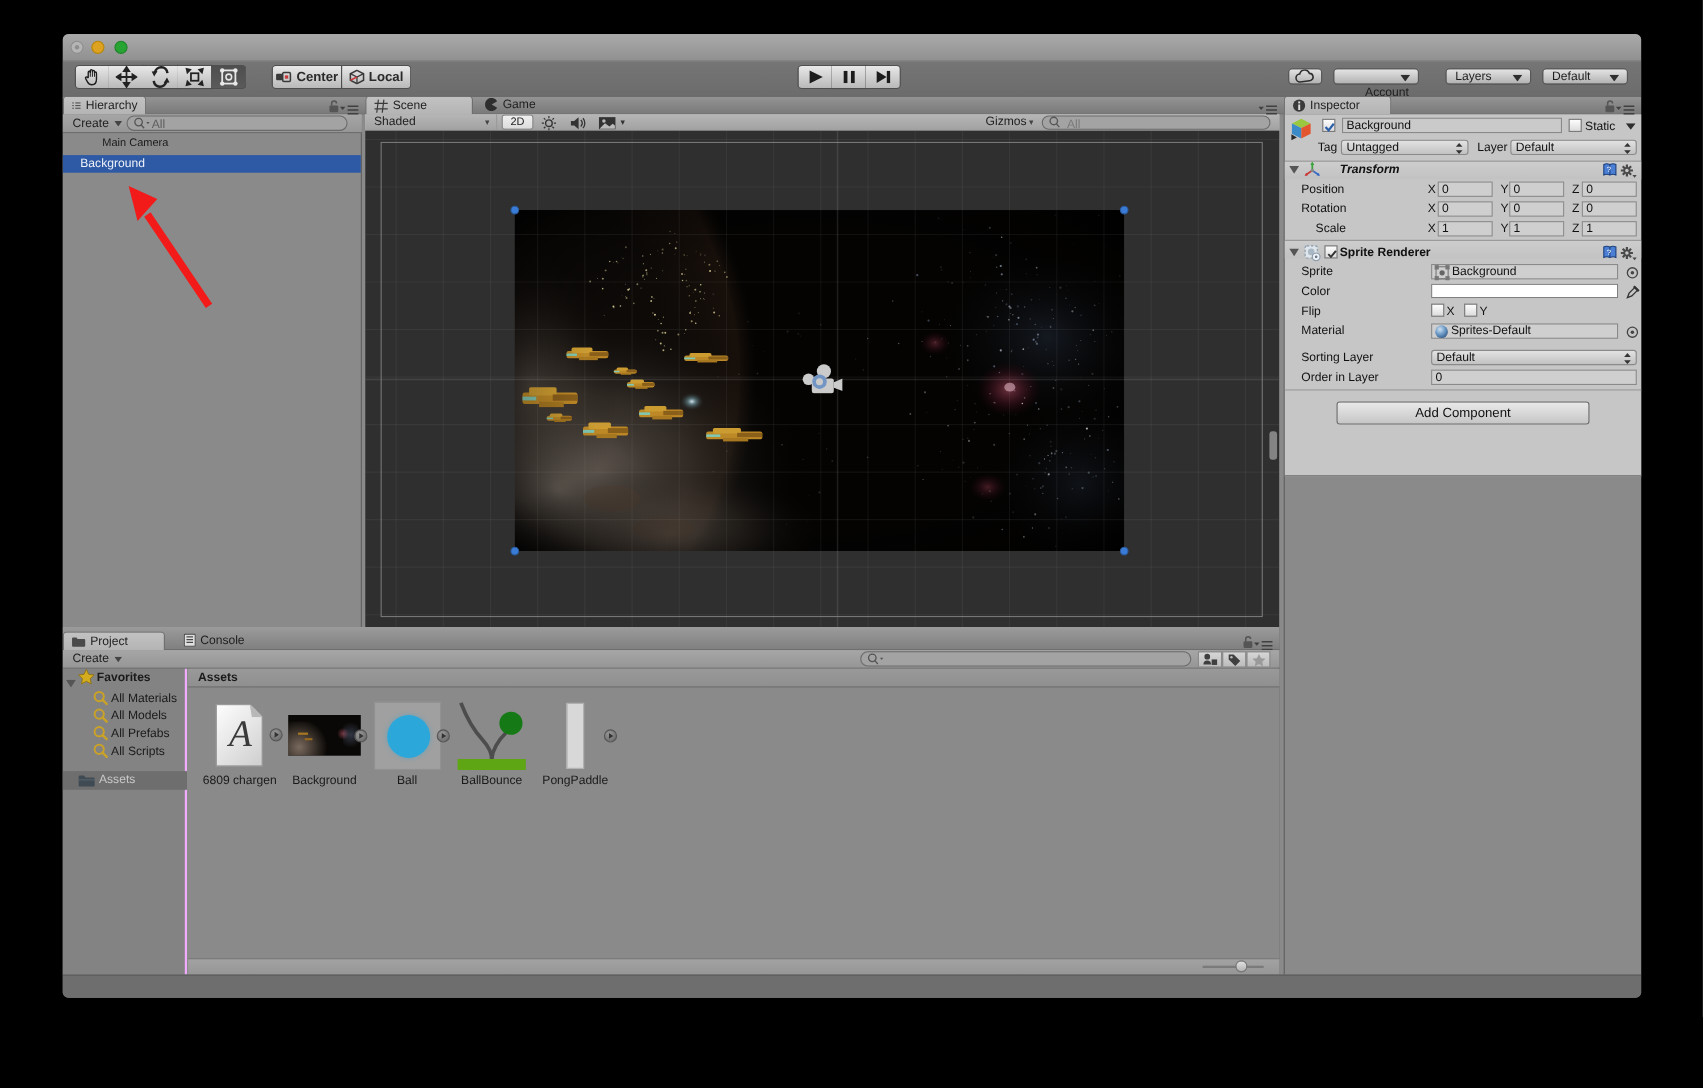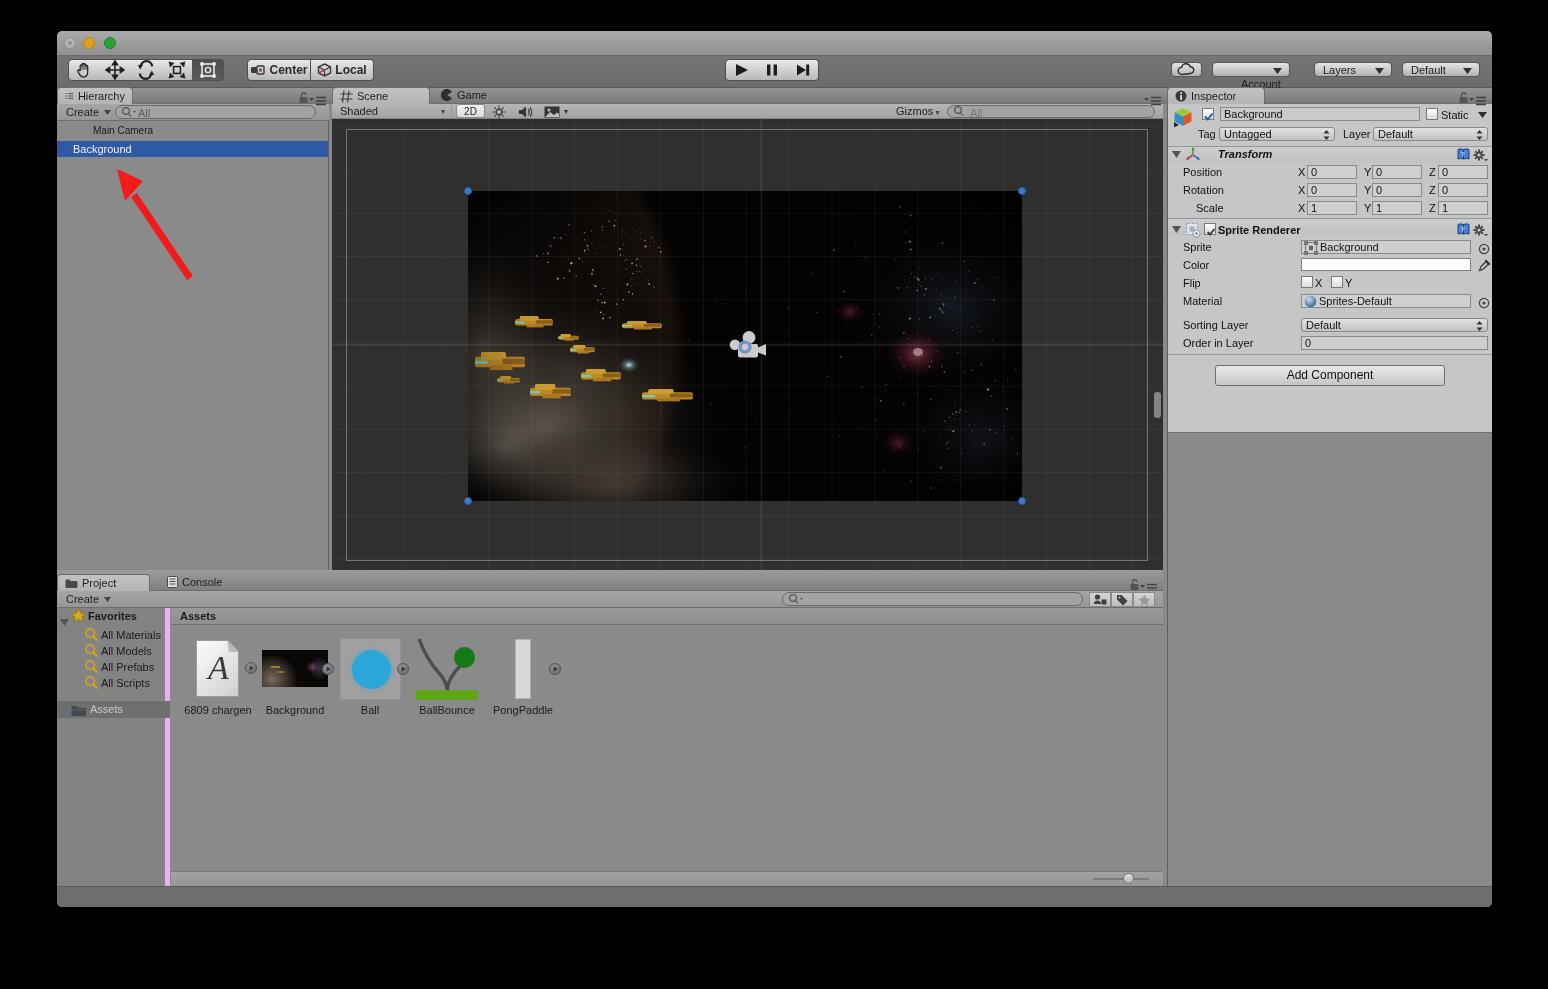--- a/index.html
+++ b/index.html
@@ -1040,21 +1040,21 @@
             <path d="M2 2 h4.5 L12.5 8 L8 12.5 L2 6.5 Z" fill="#3f3f3f"></path>
             <circle cx="4.5" cy="4.5" r="1.1" fill="#bbb"></circle>
           </svg>
         </div>
 <div class="abs" style="left:1076px;top:1px;width:22px;height:15px;background:linear-gradient(#d6d6d6,#bcbcbc);border:1px solid #8a8a8a;display:flex;align-items:center;justify-content:center;">
           <svg width="13" height="12" viewBox="0 0 13 12" style="" xmlns="http://www.w3.org/2000/svg">
             <path d="M6.5 0.5 L8.3 4.3 L12.5 4.8 L9.5 7.7 L10.3 11.8 L6.5 9.7 L2.7 11.8 L3.5 7.7 L0.5 4.8 L4.7 4.3 Z" fill="#9a9a9a"></path>
           </svg>
         </div>
 </div>
-<div class="abs" style="left:0;top:38px;width:113px;height:278px;background:#838383;border-right:5px solid #f0abfc;">
+<div class="abs" style="left:0;top:38px;width:113px;height:278px;background:#838383;border-right:2px solid #f0abfc;">
 <div class="abs" style="left:3px;top:4px;"><svg width="9" height="7" viewBox="0 0 9 7">
             <path d="M0 0 h9 L4.5 7 Z" fill="#555"></path>
           </svg></div>
 <div class="abs" style="left:14px;top:0px;"><svg width="15" height="14" viewBox="0 0 15 14" style="" xmlns="http://www.w3.org/2000/svg">
             <path d="M7.5 0.5 L9.6 5 L14.5 5.6 L11 9 L11.9 13.8 L7.5 11.4 L3.1 13.8 L4 9 L0.5 5.6 L5.4 5 Z" fill="#d4ac1e" stroke="#8f7310" stroke-width="0.8"></path>
           </svg></div>
 <div class="abs" style="left:31px;top:2px;font-size:11px;font-weight:bold;color:#1a1a1a;">Favorites</div>
 <div class="abs" style="left:27px;top:19px;"><svg width="15" height="15" viewBox="0 0 15 15" style="" xmlns="http://www.w3.org/2000/svg">
             <circle cx="6.2" cy="6.2" r="4.2" fill="none" stroke="#c9a227" stroke-width="1.8"></circle>
             <line x1="9.2" y1="9.2" x2="13" y2="13" stroke="#c9a227" stroke-width="2.2" stroke-linecap="round"></line>

